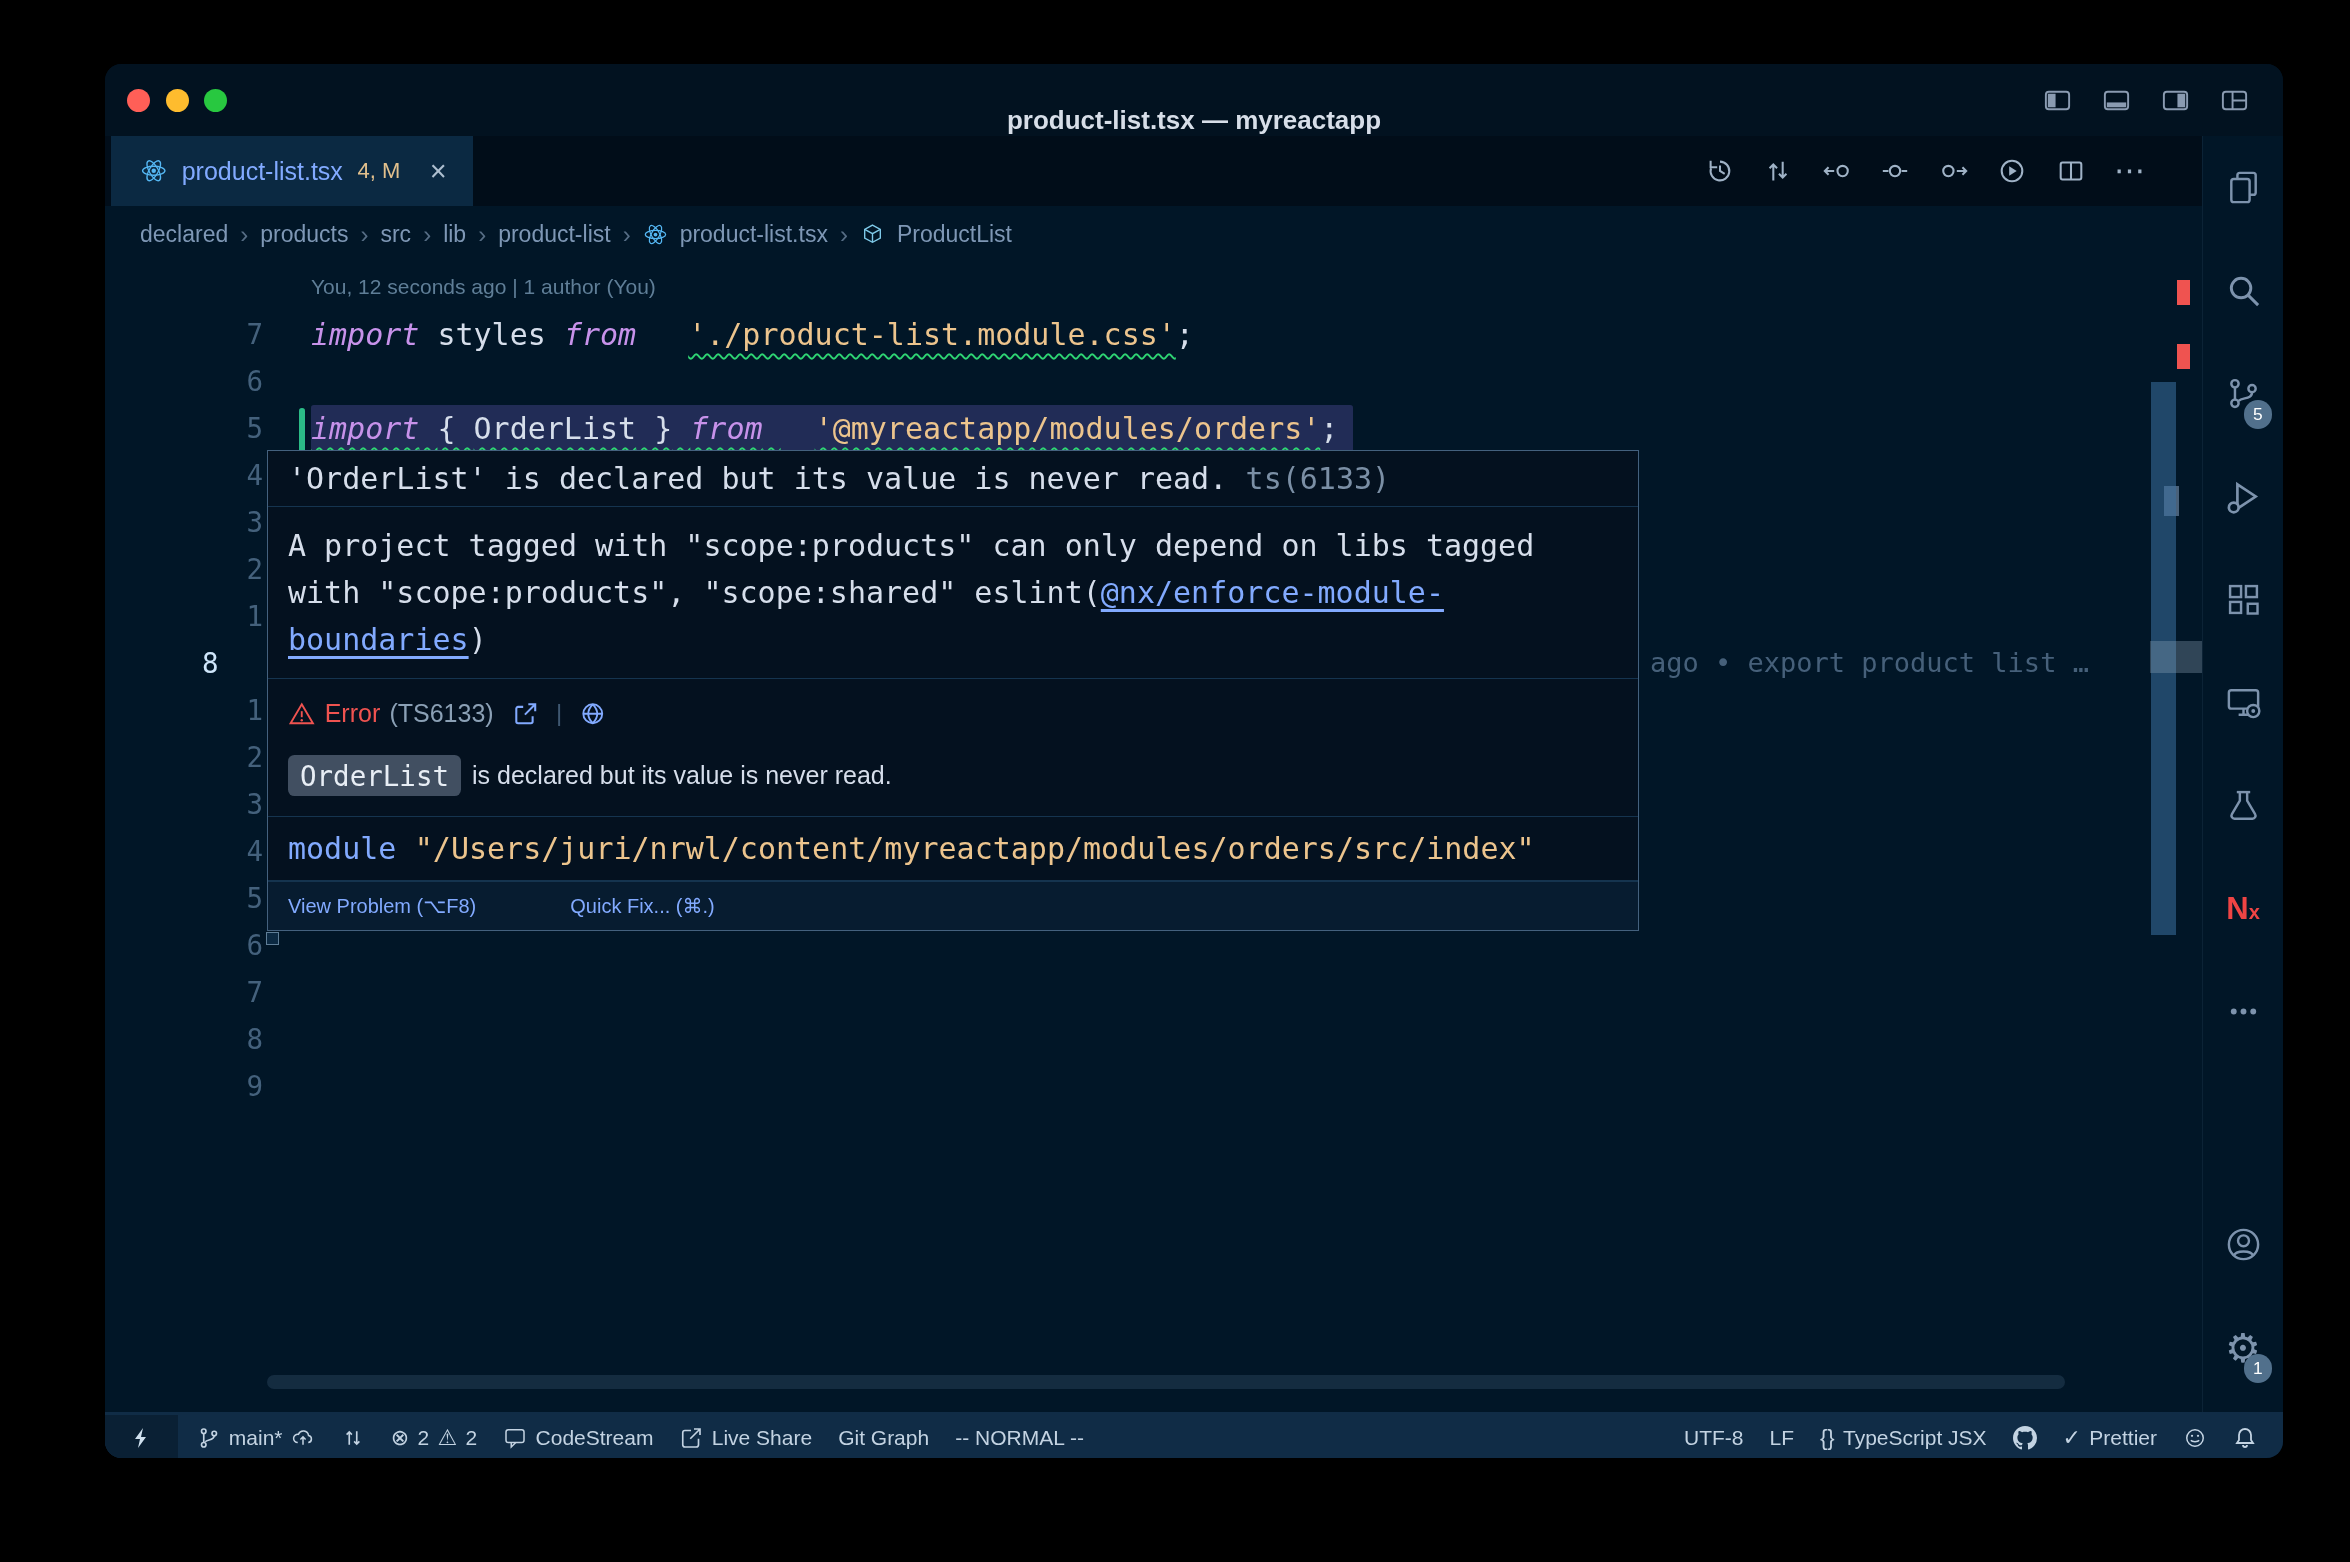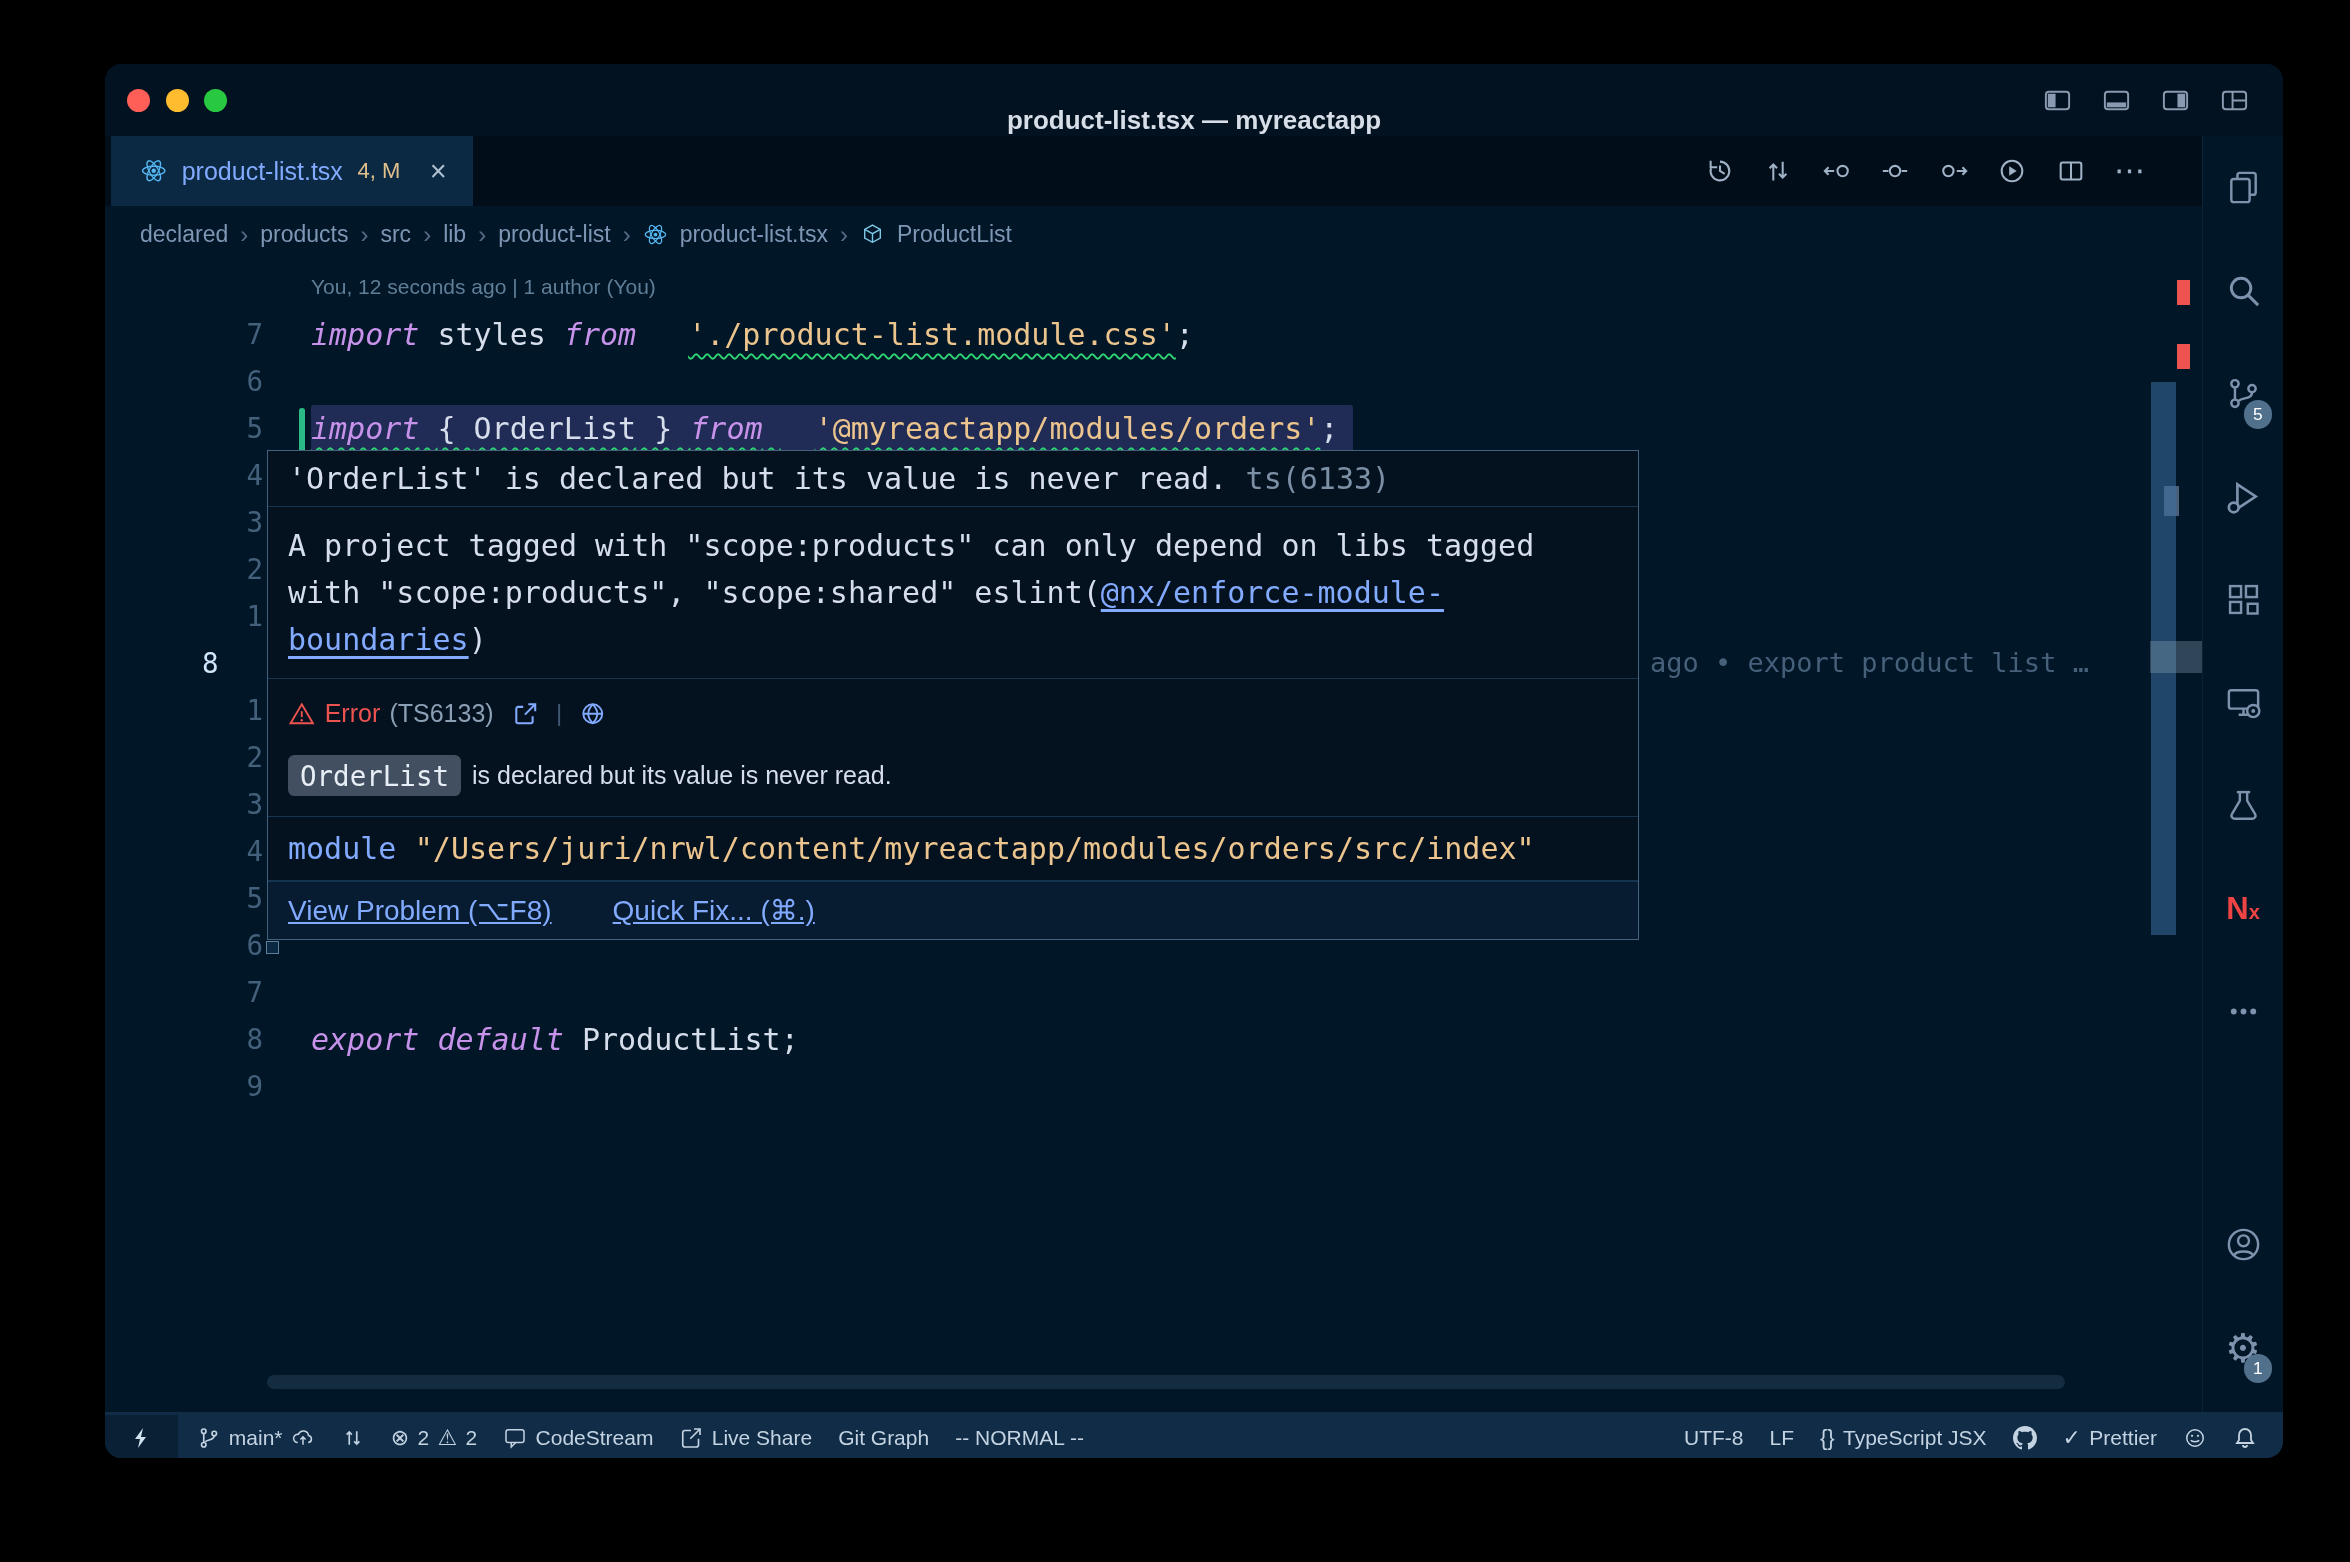--- a/index.html
+++ b/index.html
@@ -71,22 +71,22 @@
   .err-label { color:#ef5350; }
   .err-code { color:#8ba0b5; }
   .pp-divider { color:#3f5871; margin:0 7.3px; font-size:24px; }
   .icon-blue { color:#82aaff; cursor:pointer; }
   .pp-chip-row { margin-top:27.5px; font-size:25px; display:flex; align-items:center; }
   .chip { font-family:"DejaVu Sans Mono",monospace; font-size:27.5px; background:#414f61; color:#e8eef5;
           border-radius:6.4px; padding:4.6px 12px; margin-right:11px; }
   .pp-s4 { padding:13px 20px; line-height:37px; }
   .mod-kw { color:#82aaff; }
   .mod-path { color:#ecc48d; margin-left:18.4px; }
-  .pp-footer { background:#071c30; border-top:0.9px solid #15344f; padding:12px 20px; display:flex; gap:61px;
-               font-size:28px; color:#82aaff;text-decoration:underline; }
+  .pp-footer { background:#071c30; border-top:0.9px solid #15344f; padding:12px 20px; display:flex; gap:94px;
+               font-size:20px; color:#82aaff; }
   .pp-action { cursor:pointer; }
   .pp-resize { position:absolute; left:-1.8px; bottom:-14.7px; width:13px; height:13px;
                background:#0b2942; border:1.8px solid #5f7e97; }
 
   
   .minimap-strip { position:absolute; right:81px; top:0; width:52px; height:100%; }
   .ov-mark { position:absolute; }
   .mm-slider { position:absolute; left:0.9px; top:119px; width:25px; height:553px; background:rgba(59,113,160,0.55); }
   .mm-viewport { position:absolute; left:0; top:378px; width:52px; height:32px; background:rgba(150,170,190,0.32); }
   .hscroll { position:absolute; left:162px; top:1112px; width:1798px; height:13.8px; background:rgba(92,124,156,0.22); border-radius:7.3px; }
@@ -308,21 +308,20 @@
         <div class="code-row">
           <div class="gutter">
             <span class="lnum">7</span>
           </div>
           <div class="code-text"></div>
         </div>
         <div class="code-row">
           <div class="gutter">
             <span class="lnum">8</span>
           </div>
-          <div class="code-text"><span class="t-kw">export</span><span class="t-pl"> </span><span class="t-kw">default</span><span class="t-pl"> </span><span class="t-id">ProductList</span><span class="t-pu">;</span></div>
         </div>
         <div class="code-row">
           <div class="gutter">
             <span class="lnum">9</span>
           </div>
           <div class="code-text"></div>
         </div>
       </div>
 
     <div class="inline-blame">ago • export product list …</div>

